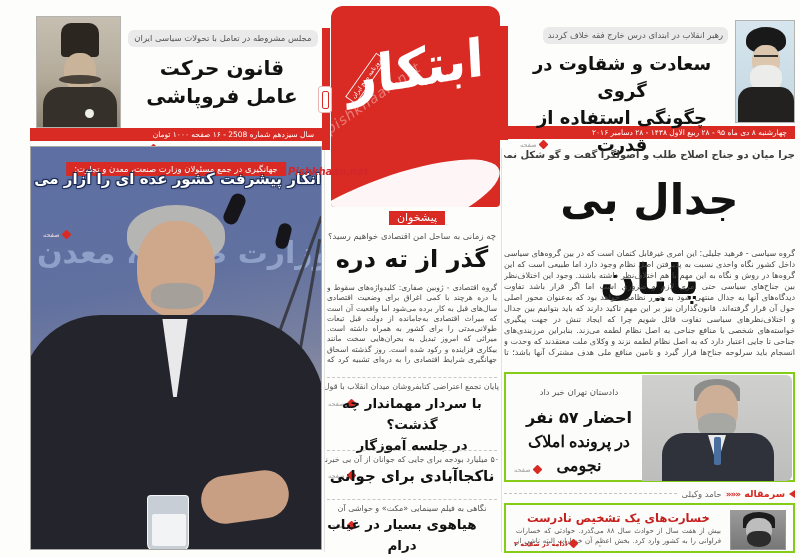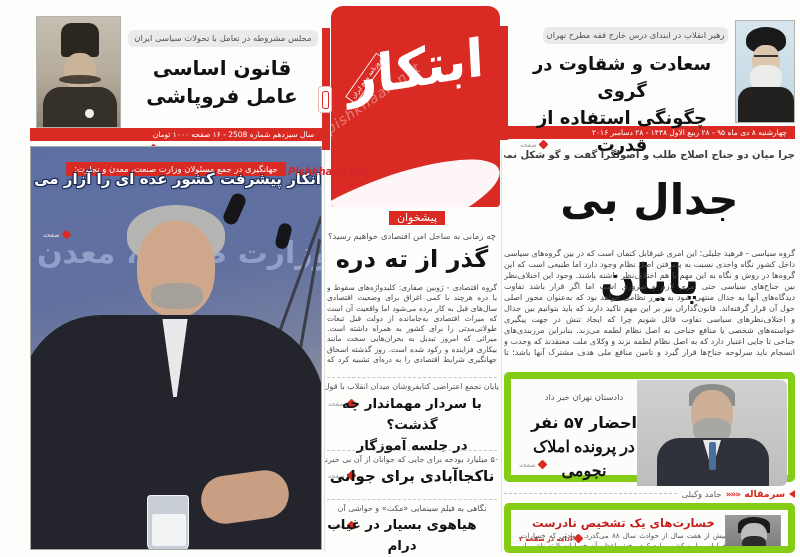--- a/index.html
+++ b/index.html
@@ -65,21 +65,21 @@
   .kicker{position:absolute;color:var(--kick);font-size:8.5px;text-align:center;white-space:nowrap;overflow:hidden;}
   .hl{position:absolute;color:var(--ink);font-weight:bold;text-align:center;}
   .bodytxt{position:absolute;color:var(--body);text-align:justify;overflow:hidden;}
   .pmark{position:absolute;display:flex;align-items:flex-start;gap:3px;margin-top:32px;}
   .pmark .dia{width:7px;height:7px;background:var(--red);transform:rotate(45deg);border-radius:1px;flex:0 0 auto;}
   .pmark b{font-size:6.5px;color:#999;font-weight:normal;}
   .pmark.red b{color:#c2211c;font-weight:bold;}
   .divider{position:absolute;border-top:1px dashed #c8c8c8;height:0;}
   .tag{position:absolute;background:var(--red);color:#fff;font-size:11px;text-align:center;line-height:14px;}
   
-  .box{position:absolute;border:7px solid #84cc16;border-radius:5px;background:#fcfcfb;}
+  .box{position:absolute;border:2px solid #84cc16;border-radius:0;background:#fcfcfb;}
   
   .ed-head{position:absolute;display:flex;align-items:center;gap:4px;}
   .ed-head .tri{width:0;height:0;border-top:4px solid transparent;border-bottom:4px solid transparent;border-right:6px solid var(--red);}
   .ed-head .lbl{color:var(--red);font-size:9.5px;font-weight:bold;}
   .ed-head .arr{color:var(--red);font-size:9px;font-weight:bold;letter-spacing:-1px;}
   .ed-head .auth{color:#666;font-size:8.5px;}
   .ed-head .line{flex:1;border-top:1px dashed #c4c4c4;}
   
   .scene{position:absolute;left:30px;top:146px;width:292px;height:404px;border:1px solid #a8a8a5;
     background:linear-gradient(168deg,#5e6fa4 0%,#60709f 34%,#7b82a0 56%,#a5a3a0 78%,#c4c0b9 100%);overflow:hidden;}
@@ -127,36 +127,36 @@
 
   <div class="photo qajar" style="left:36px;top:16px;width:85px;height:112px;">
     <div class="hat"></div>
     <div class="face"></div>
     <div class="mo"></div>
     <div class="coat"></div>
     <div class="flower"></div>
   </div>
   <div class="kickbar" style="left:128px;top:30px;width:190px;height:17px;line-height:17px;">مجلس مشروطه در تعامل با تحولات سیاسی ایران</div>
   <div class="hl" style="left:126px;top:54px;width:192px;font-size:20px;line-height:28px;">
-    <div>قانون اساسی</div>
+    <div>قانون حرکت</div>
     <div>عامل فروپاشی</div>
   </div>
   <div class="pmark" style="left:130px;top:113px;">
     <i class="dia"></i>
     <b>صفحه</b>
   </div>
 
   <div class="photo leader" style="left:735px;top:20px;width:60px;height:103px;">
     <div class="turban"></div>
     <div class="face"></div>
     <div class="glasses"></div>
     <div class="beard"></div>
     <div class="robe"></div>
   </div>
-  <div class="kickbar" style="left:543px;top:27px;width:185px;height:17px;line-height:17px;">رهبر انقلاب در ابتدای درس خارج فقه مطرح تهران</div>
+  <div class="kickbar" style="left:543px;top:27px;width:185px;height:17px;line-height:17px;">رهبر انقلاب در ابتدای درس خارج فقه خلاف کردند</div>
   <div class="hl" style="left:516px;top:50px;width:212px;font-size:18px;line-height:27px;">
     <div>سعادت و شقاوت در گروی</div>
     <div>چگونگی استفاده از قدرت</div>
   </div>
   <div class="pmark" style="left:520px;top:109px;">
     <i class="dia"></i>
     <b>صفحه</b>
   </div>
 
   <div class="kicker" style="left:504px;top:149px;width:291px;font-size:10px;font-weight:bold;color:#3d3d3d;">چرا میان دو جناح اصلاح طلب و اصولگرا گفت و گو شکل نمی گیرد</div>

